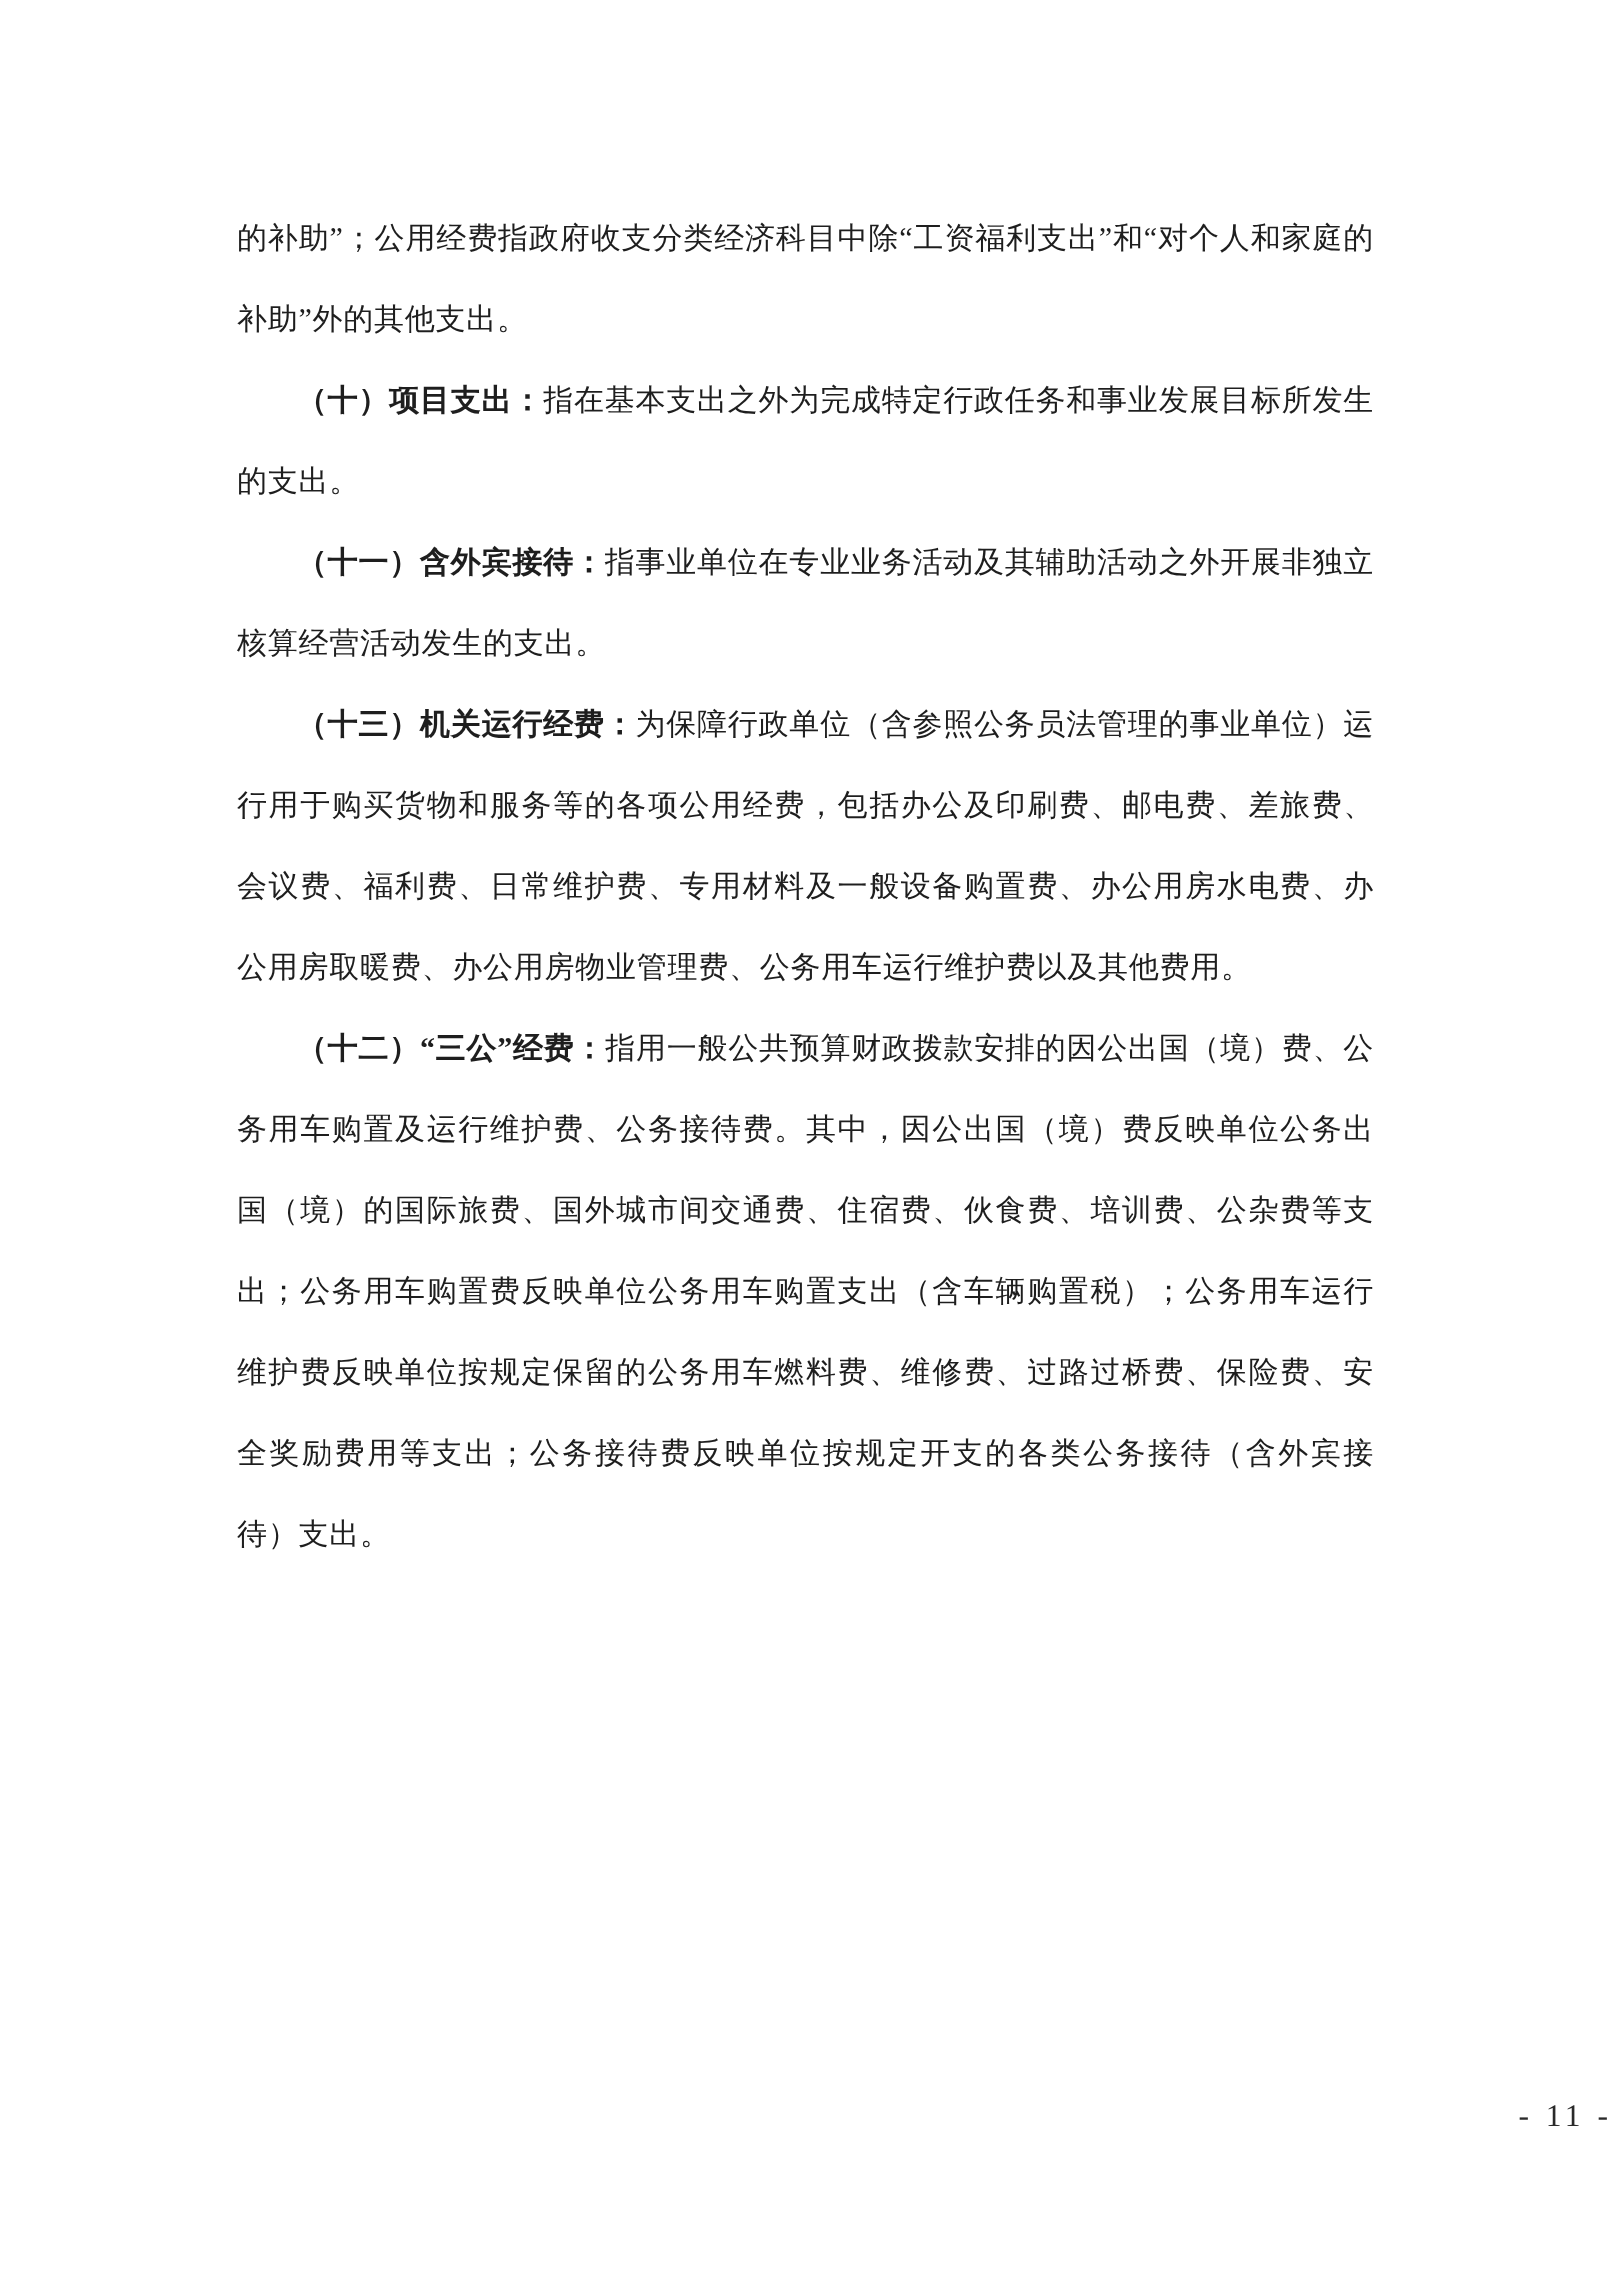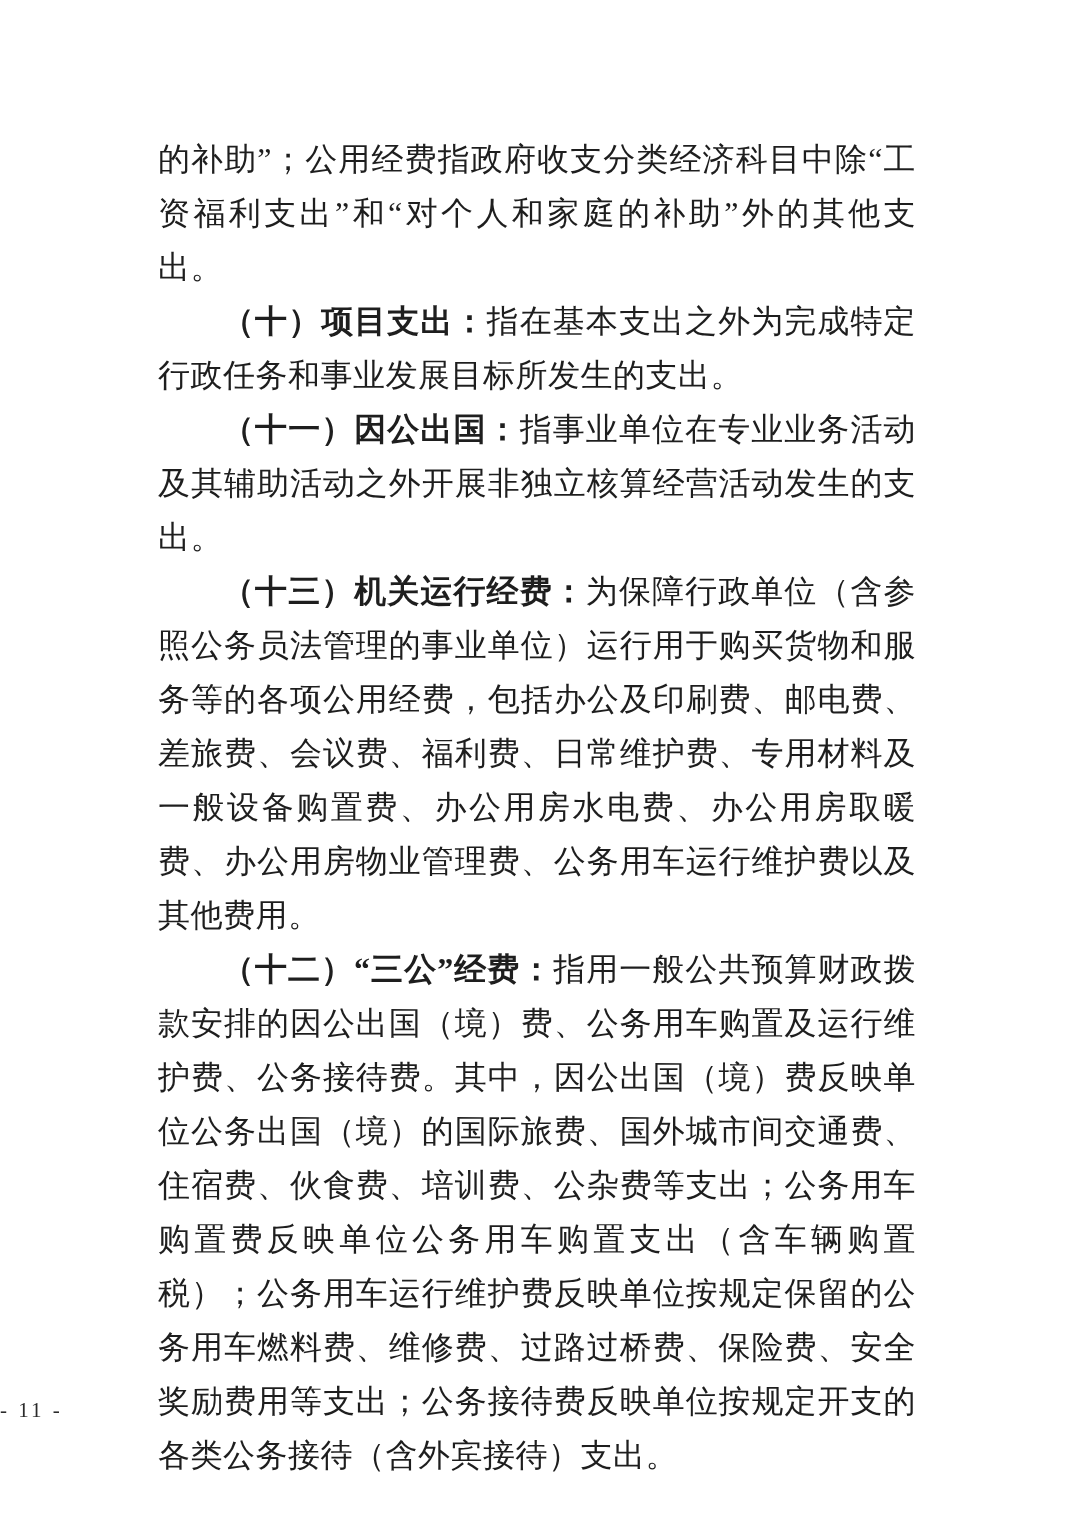--- a/index.html
+++ b/index.html
@@ -14,58 +14,58 @@
     background: #ffffff;
     overflow: hidden;
     font-family: "Liberation Serif", "DejaVu Serif", serif;
     color: #1e1e1e;
   }
   .content {
     position: absolute;
     left: 158px;
     top: 132px;
     width: 758px;
-    font-size: 32px;
+    font-size: 20px;
     line-height: 54px;
     text-align: justify;
     letter-spacing: 0.5px;
   }
   .para {
     margin: 0;
     padding: 0;
     text-indent: 2em;
   }
   .para.no-indent {
     text-indent: 0;
   }
   .head {
     font-weight: 700;
   }
   .footer {
     position: absolute;
     top: 1398px;
     left: 0;
     width: 100%;
-    text-align: left;
+    text-align: right;
     font-size: 21px;
     letter-spacing: 3px;
     color: #2a2a2a;
   }
 </style>
 </head>
 <body>
 
 <div class="page">
   <div class="content">
 
     <p class="para no-indent"><span class="body-text">的补助”；公用经费指政府收支分类经济科目中除“工资福利支出”和“对个人和家庭的补助”外的其他支出。</span></p>
 
     <p class="para"><span class="head">（十）项目支出：</span><span class="body-text">指在基本支出之外为完成特定行政任务和事业发展目标所发生的支出。</span></p>
 
-    <p class="para"><span class="head">（十一）因公出国：</span><span class="body-text">指事业单位在专业业务活动及其辅助活动之外开展非独立核算经营活动发生的支出。</span></p>
+    <p class="para"><span class="head">（十一）含外宾接待：</span><span class="body-text">指事业单位在专业业务活动及其辅助活动之外开展非独立核算经营活动发生的支出。</span></p>
 
     <p class="para"><span class="head">（十三）机关运行经费：</span><span class="body-text">为保障行政单位（含参照公务员法管理的事业单位）运行用于购买货物和服务等的各项公用经费，包括办公及印刷费、邮电费、差旅费、会议费、福利费、日常维护费、专用材料及一般设备购置费、办公用房水电费、办公用房取暖费、办公用房物业管理费、公务用车运行维护费以及其他费用。</span></p>
 
     <p class="para"><span class="head">（十二）“三公”经费：</span><span class="body-text">指用一般公共预算财政拨款安排的因公出国（境）费、公务用车购置及运行维护费、公务接待费。其中，因公出国（境）费反映单位公务出国（境）的国际旅费、国外城市间交通费、住宿费、伙食费、培训费、公杂费等支出；公务用车购置费反映单位公务用车购置支出（含车辆购置税）；公务用车运行维护费反映单位按规定保留的公务用车燃料费、维修费、过路过桥费、保险费、安全奖励费用等支出；公务接待费反映单位按规定开支的各类公务接待（含外宾接待）支出。</span></p>
 
   </div>
 
   <div class="footer">- 11 -</div>
 </div>
 

